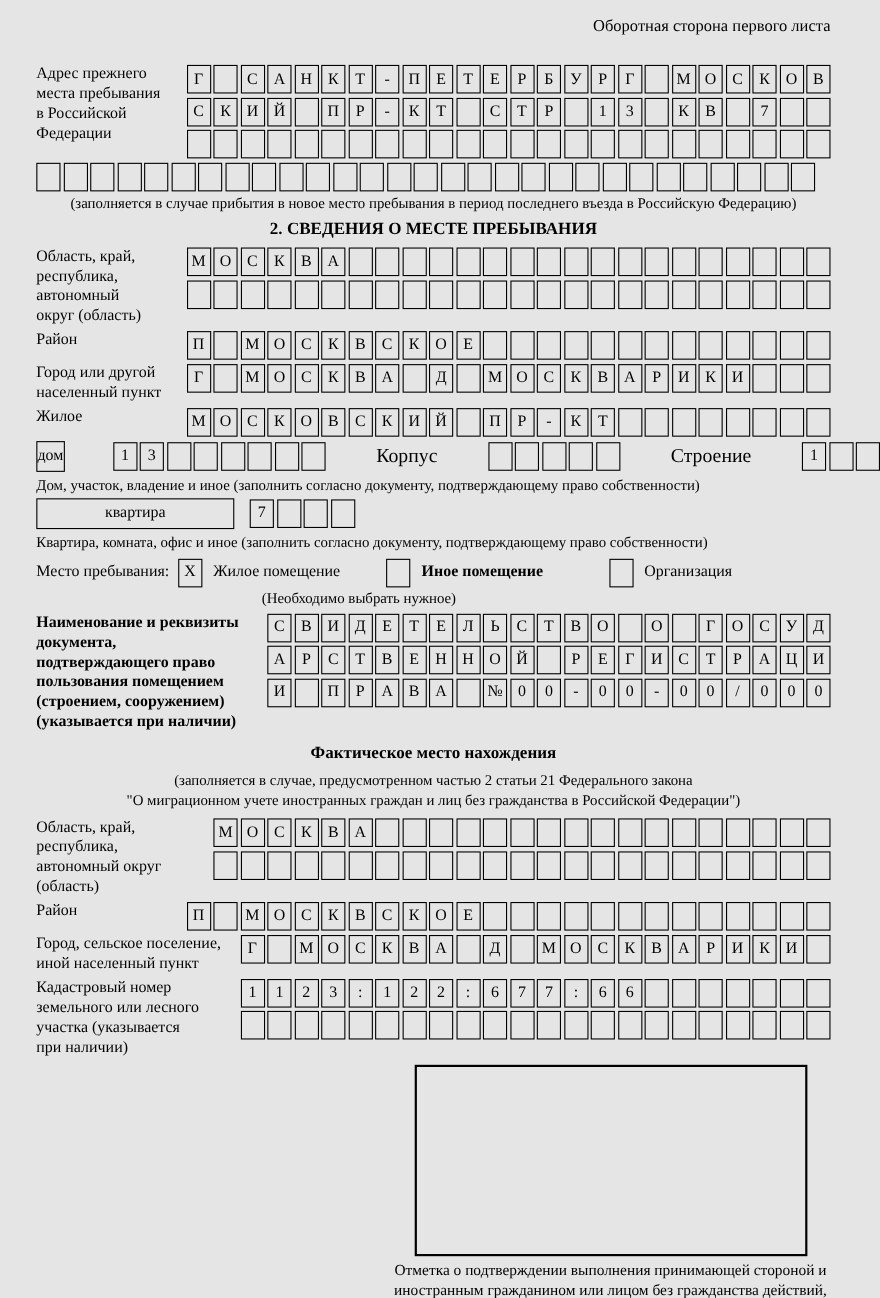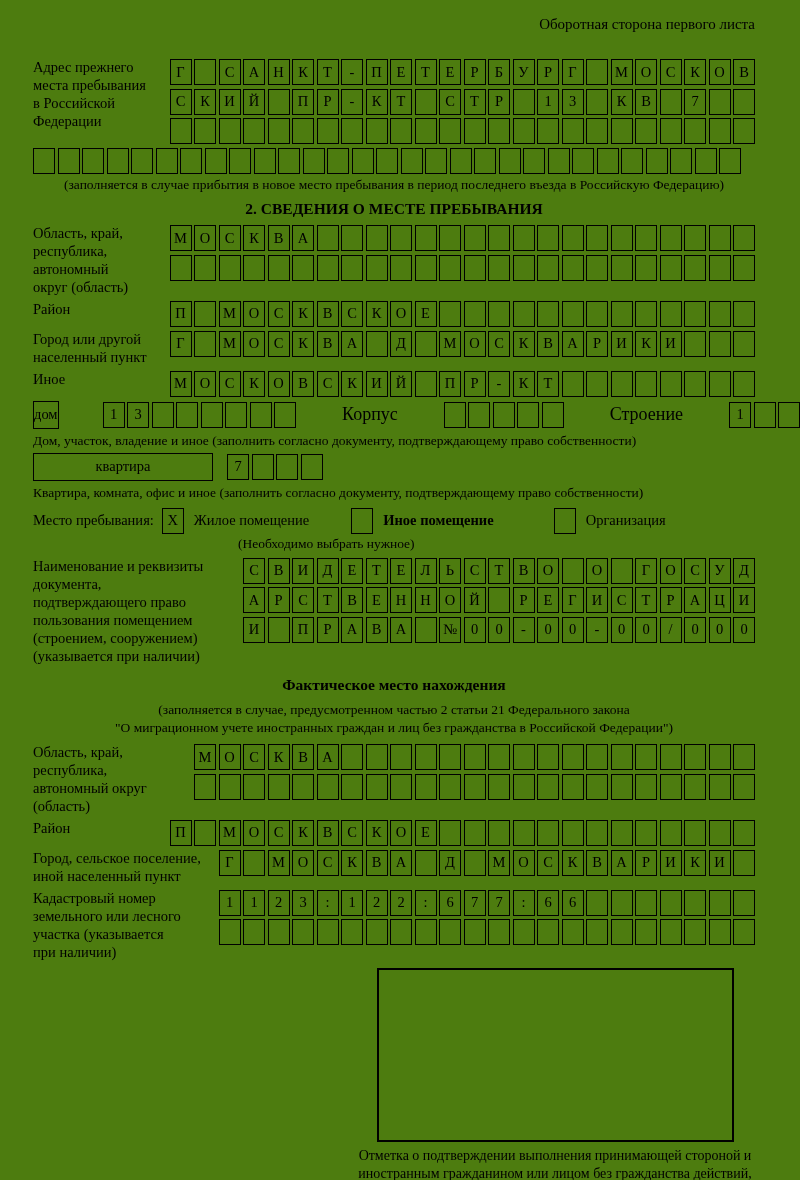--- a/index.html
+++ b/index.html
@@ -1,40 +1,40 @@
 <!DOCTYPE html>
 <html><head>
 <meta charset="utf-8">
 <style>
   * { margin:0; padding:0; box-sizing:border-box; }
   html,body { background:#fff; }
   .page {
     position:relative;
     width:800px; height:1180px;
     padding:16px 45px 0 33px;
-    background:#4d7c0f;
+    background:#e5e5e5;
     color:#000;
     font-family:"Liberation Serif", serif;
     overflow:hidden;
   }
   .header-note { text-align:right; font-size:15px; margin-bottom:26px; }
 
   .frow { display:flex; align-items:flex-start; margin-bottom:4px; }
   .flabel { font-size:14.5px; line-height:1.24; flex:0 0 auto; }
   .boxcol { margin-left:auto; display:flex; flex-direction:column; gap:3.5px; }
   .boxrow { display:flex; gap:2.5px; justify-content:flex-end; }
   .boxrow.left { justify-content:flex-start; }
   .cbox {
     flex:0 0 22px; width:22px; height:26px;
     border:1.5px solid #000;
     display:flex; align-items:center; justify-content:center;
     font-size:14.5px;
   }
   .w122 { width:122px;font-family:Liberation Serif, serif; } .w100 { width:100px; } .w118 { width:118px; }
-  .w185 { width:185px; } .w180 { width:180px; } .w152 { width:152px; }
+  .w185 { width:185px;font-weight:bold; } .w180 { width:180px; } .w152 { width:152px; }
 
   .caption { font-size:13.5px; margin:2px 0 4px; }
   .center { text-align:center; }
   .sec-title { font-size:15.5px; font-weight:bold; text-align:center; margin:7px 0 7px; }
 
   .house-row { display:flex; align-items:center; justify-content:flex-start; margin:2px 0 4px;gap:44px; }
   .bigbox {
     height:28px; border:1.5px solid #000;
     display:flex; align-items:center; justify-content:center;
     font-size:14.5px;
@@ -297,21 +297,21 @@
           <div class="cbox">К</div>
           <div class="cbox">И</div>
           <div class="cbox"></div>
           <div class="cbox"></div>
           <div class="cbox"></div>
         </div>
       </div>
   </div>
 
   <div class="frow">
-    <div class="flabel">Иное</div>
+    <div class="flabel">Жилое</div>
     <div class="boxcol">
         <div class="boxrow">
           <div class="cbox">М</div>
           <div class="cbox">О</div>
           <div class="cbox">С</div>
           <div class="cbox">К</div>
           <div class="cbox">О</div>
           <div class="cbox">В</div>
           <div class="cbox">С</div>
           <div class="cbox">К</div>

